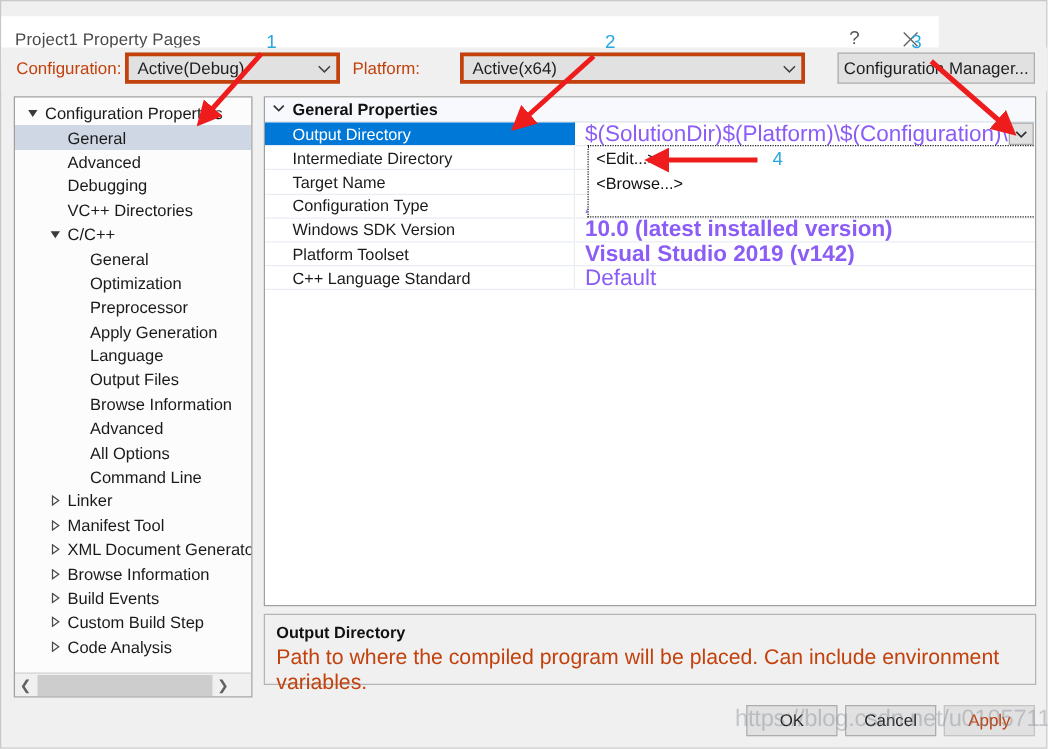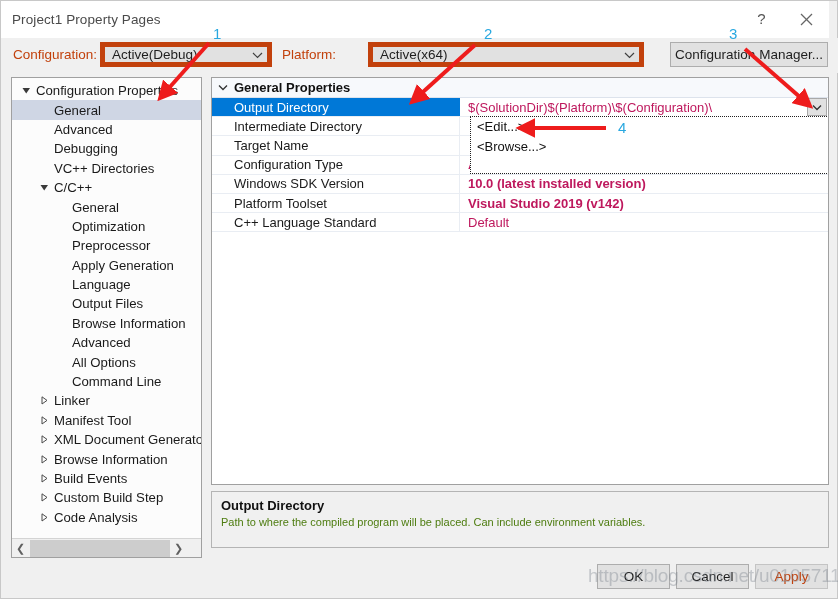--- a/index.html
+++ b/index.html
@@ -11,22 +11,22 @@
   }
   #app {
     position: relative;
     width: 838px; height: 599px;
     background: #f0f0f0;
     border: 1px solid #c8c8c8;
   }
 
   
   .titlebar {
-    position: absolute; left: 0; top: 0;
-    width: 828px; height: 37px;
+    position: absolute; left: 0; top: 12px;
+    width: 750px; height: 37px;
     background: #ffffff;
     display: flex; align-items: center;
   }
   .title-text {
     margin-left: 11px;
     font-size: 13.5px;
     color: #4a4a4a;
     letter-spacing: .1px;
   }
   .win-btns {
@@ -53,21 +53,21 @@
     font-size: 13.5px; color: #c2410c;
     top: 9px;
   }
   .lbl-config { left: 12px; }
   .lbl-platform { left: 281px; }
 
   .combo {
     position: absolute; top: 4px;
     height: 25px;
     background: #e1e1e1;
-    border: 5px solid #c2410c;
+    border: 3px solid #c2410c;
     display: flex; align-items: center;
   }
   .combo .val {
     font-size: 13.5px; color: #1e1e1e;
     padding-left: 7px; flex: 1;
     white-space: nowrap; overflow: hidden;
   }
   .combo .chev {
     width: 20px; display: flex;
     align-items: center; justify-content: center;
@@ -160,21 +160,21 @@
   .prow .pname {
     width: 248px; flex: 0 0 248px;
     font-size: 13px; color: #1a1a1a;
     padding-left: 22px;
     display: flex; align-items: center;
     border-right: 1px solid #e9edf3;
     white-space: nowrap; overflow: hidden;
   }
   .prow .pval {
     flex: 1;
-    font-size: 13px; color: #be185d;
+    font-size: 18px; color: #8b5cf6;
     padding-left: 8px;
     display: flex; align-items: center;
     white-space: nowrap; overflow: hidden;
   }
   .prow.selected .pname { background: #0078d7; color: #fff; border-right-color:#0078d7; }
   .prow .pval.bold { font-weight: bold; }
 
   
   .val-chev {
     position: absolute;
@@ -210,21 +210,21 @@
     width: 618px; height: 57px;
     background: #f0f0f0;
     border: 1px solid #b4b4b4;
     padding: 6px 9px;
   }
   .desc-title {
     font-size: 13px; font-weight: bold; color: #111;
     margin-bottom: 3px;
   }
   .desc-body {
-    font-size: 11px; color: #4d7c0f;
+    font-size: 17px; color: #c2410c;
   }
 
   
   #btn-ok     { left: 596px; top: 563px; width: 73px; height: 25px; }
   #btn-cancel { left: 675px; top: 563px; width: 73px; height: 25px; }
   #btn-apply  { left: 754px; top: 563px; width: 73px; height: 25px;
                 color: #c2410c; background:#e1e1e1; border-color:#c4c4c4; }
 
   
   .anno-layer {

